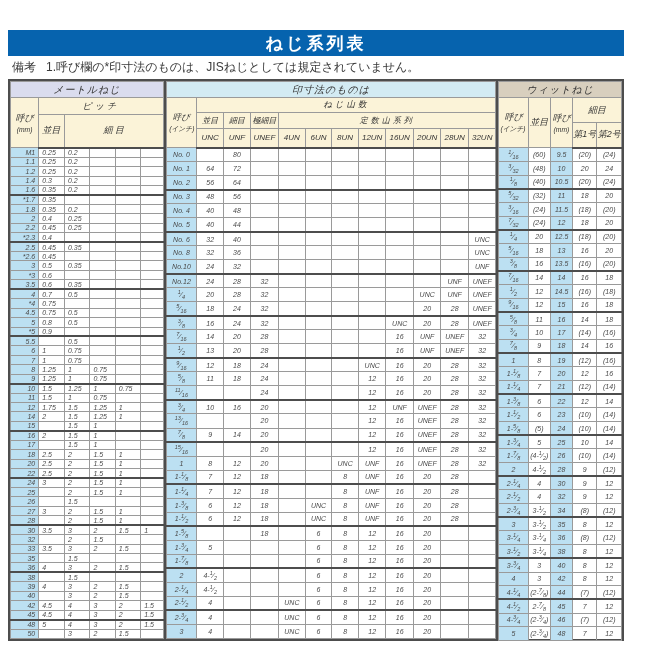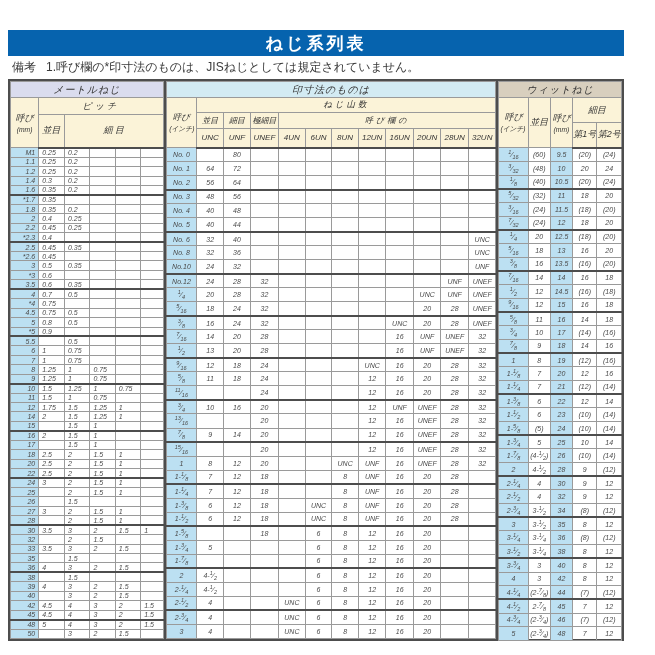--- a/index.html
+++ b/index.html
@@ -530,21 +530,21 @@
             <th rowspan="3">
               <span>呼び</span>
               <span class="u">(インチ)</span>
             </th>
             <th colspan="11" class="sp">ねじ山数</th>
           </tr>
           <tr class="h3">
             <th>並目</th>
             <th>細目</th>
             <th>極細目</th>
-            <th colspan="8" class="sp">呼び欄の</th>
+            <th colspan="8" class="sp">定数山系列</th>
           </tr>
           <tr class="h4 last">
             <th>UNC</th>
             <th>UNF</th>
             <th>UNEF</th>
             <th>4UN</th>
             <th>6UN</th>
             <th>8UN</th>
             <th>12UN</th>
             <th>16UN</th>

